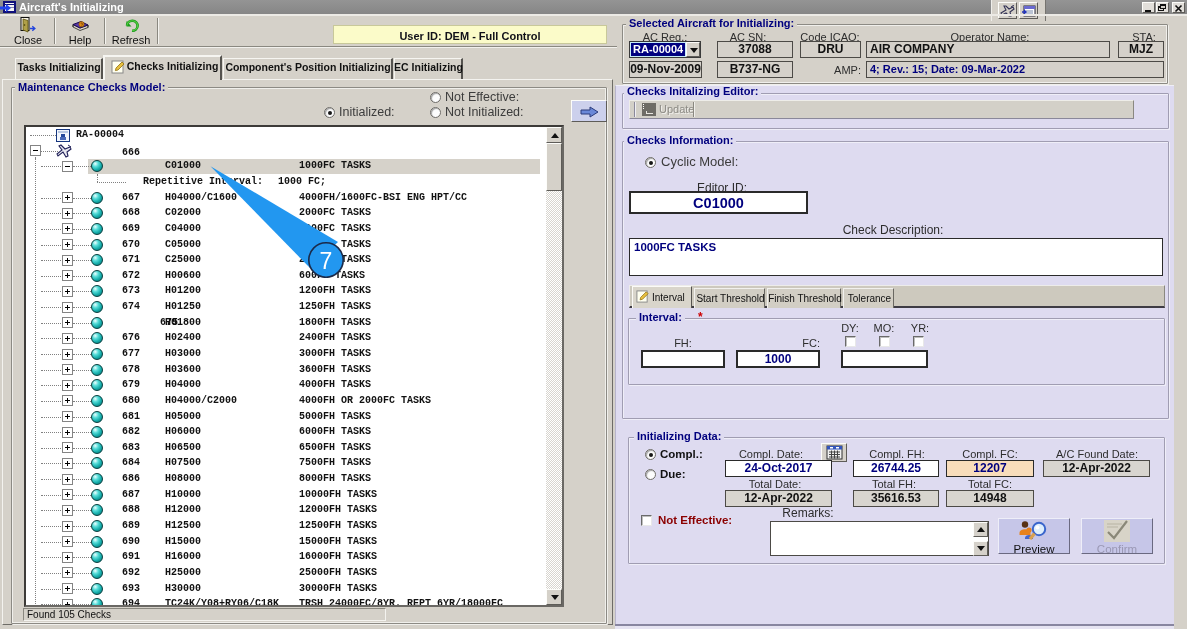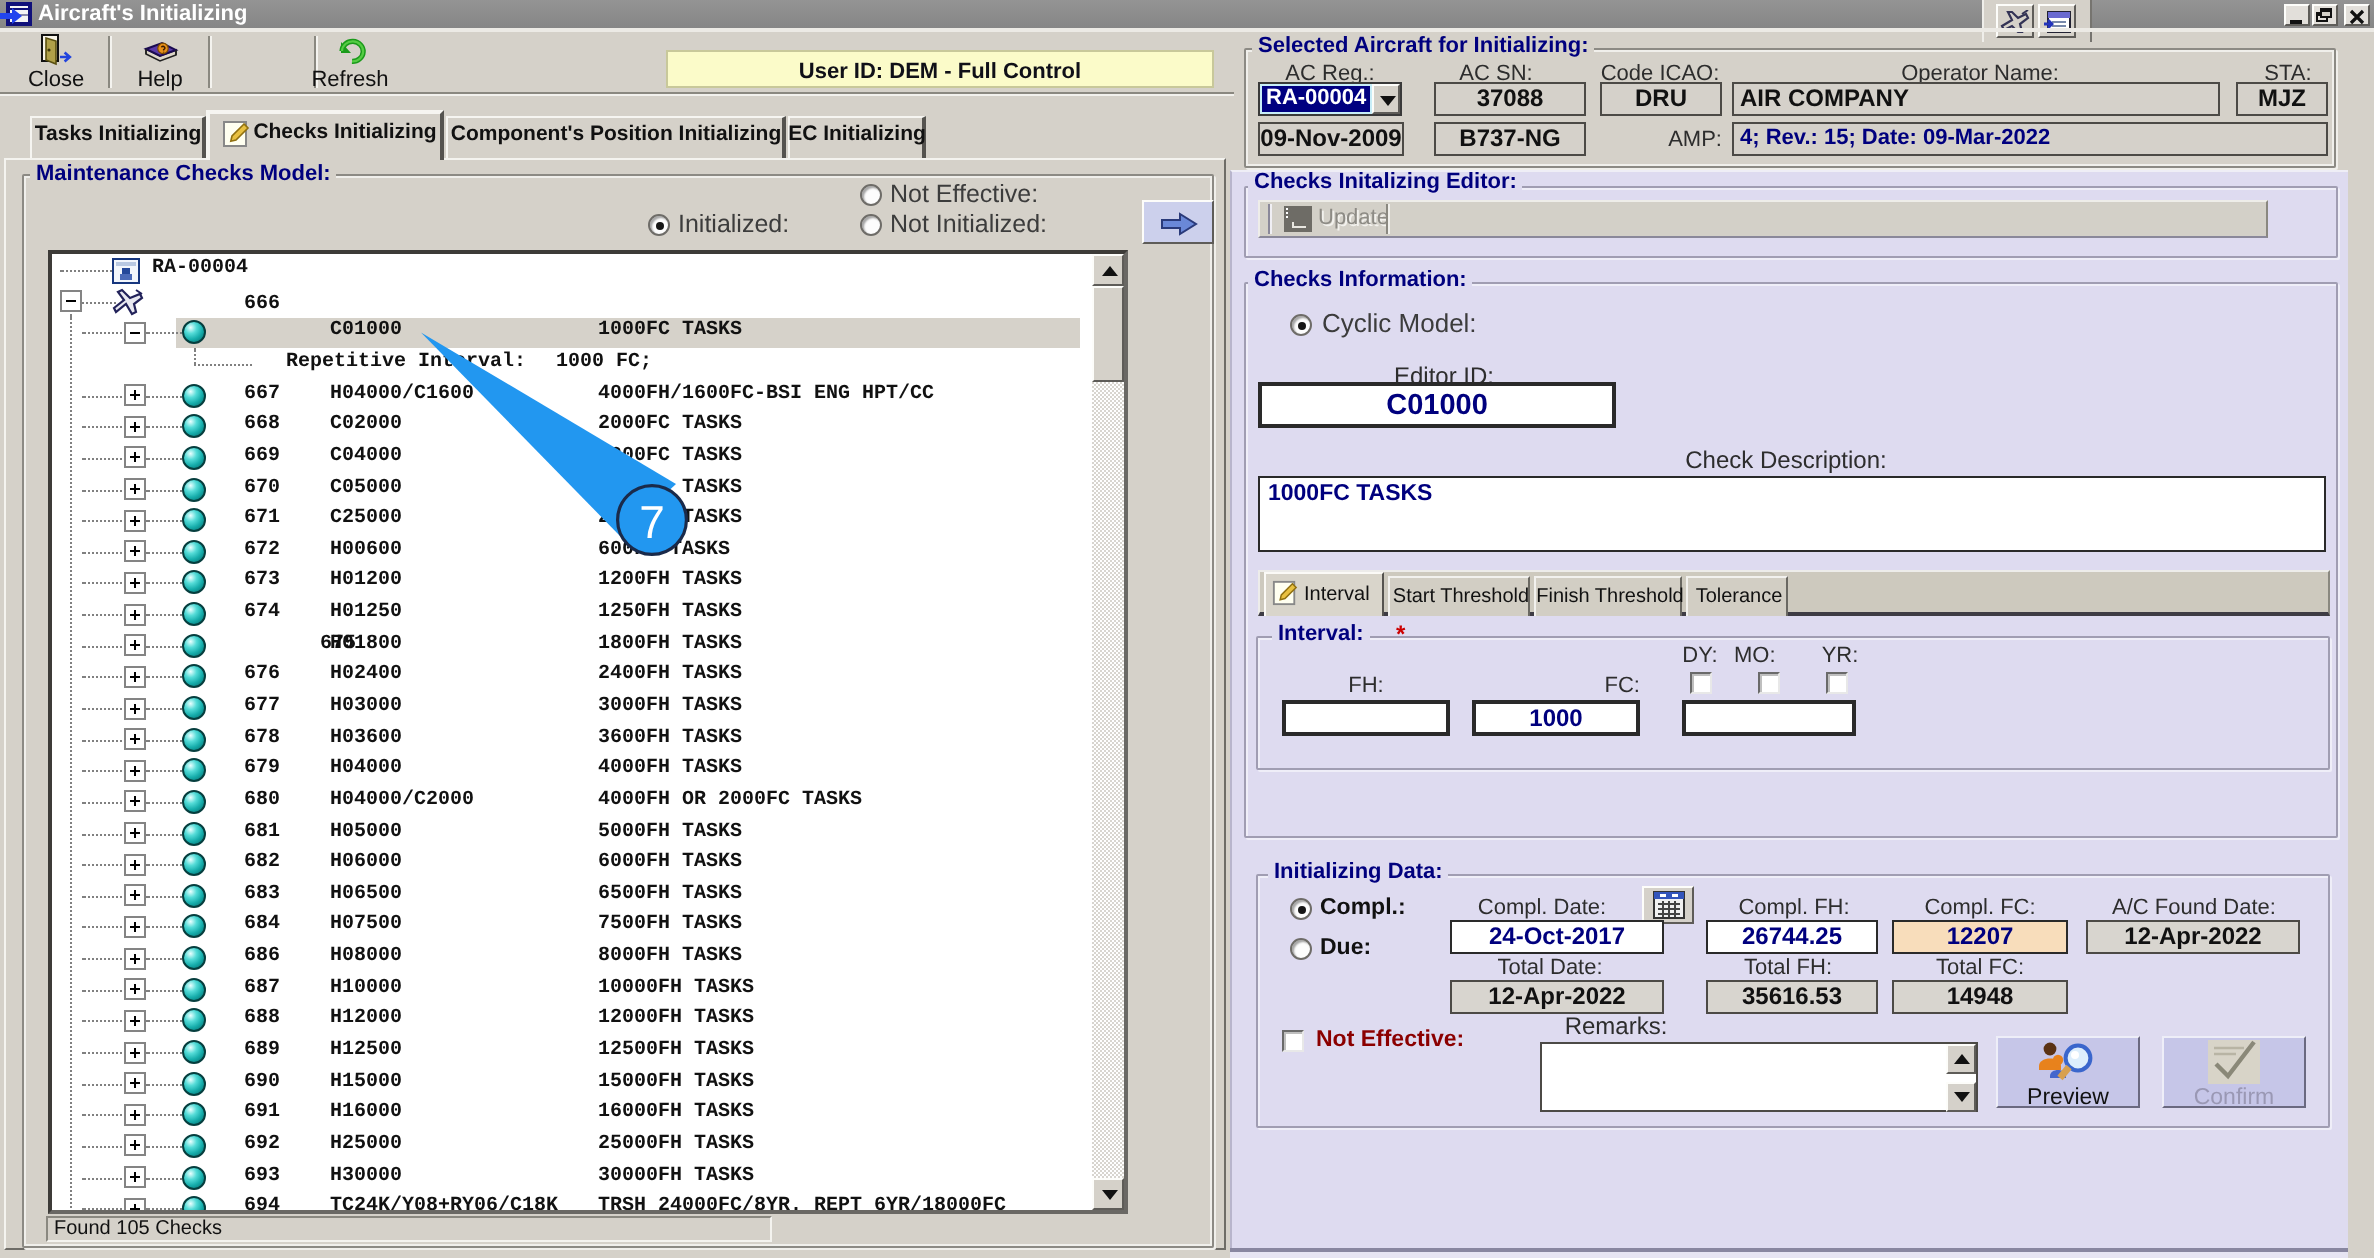--- a/index.html
+++ b/index.html
@@ -84,21 +84,21 @@
 <div class="abs" style="left:58px;top:17px;width:44px;height:28px;">
 <svg class="abs" style="left:13px;top:1px" width="19" height="15" viewBox="0 0 19 15">
  <path d="M2 9 L9 12.5 L17 9.5 L17 7 L9 10 L2 6.5 Z" fill="#ddd6c8" stroke="#222" stroke-width="0.8"></path>
  <path d="M2 6.5 L9 10 L17 7 L10 3.5 Z" fill="#5a3aa8" stroke="#1a0a50" stroke-width="1"></path>
  <path d="M2 6.5 L2 9 M17 7 L17 9.5" stroke="#222" stroke-width="0.8"></path>
  <circle cx="10.5" cy="6.2" r="2.6" fill="#e89018" stroke="#7a4a00" stroke-width="0.6"></circle>
  <path d="M9.7 5.6 q0.8 -1 1.6 0 q0.5 0.8 -0.5 1.2 l0 0.5 m0 0.6 l0 0.4" stroke="#3a1a00" stroke-width="0.7" fill="none"></path>
 </svg>
 <div class="abs" style="left:0;top:17px;width:44px;text-align:center;font-size:11px;color:#111;">Help</div>
 </div>
-<div class="abs" style="left:106px;top:17px;width:39px;height:28px;margin-left:44px;">
+<div class="abs" style="left:106px;top:17px;width:39px;height:28px;">
 <svg class="abs" style="left:18px;top:1px" width="16" height="15" viewBox="0 0 16 15">
  <path d="M3 7.5 A5.3 5 0 1 1 8 12.7" fill="none" stroke="#1a9a1a" stroke-width="2.6"></path>
  <path d="M2.5 3 L2.5 8.5 L7.5 8.5 Z" fill="#1a9a1a"></path>
  <path d="M3 7.5 A5.3 5 0 1 1 8 12.7" fill="none" stroke="#55cc44" stroke-width="1.1"></path>
 </svg>
 <div class="abs" style="left:0;top:17px;width:50px;text-align:center;font-size:11px;color:#111;">Refresh</div>
 </div>
 <div class="abs" style="left:333px;top:25px;width:274px;height:19px;background:#fbfbc9;border:1px solid #c8c89a;"></div>
 <div class="abs b" style="left:333px;top:30px;width:274px;text-align:center;font-size:11px;color:#101018;">User ID: DEM - Full Control</div>
 <div class="abs" style="left:2px;top:79px;width:611px;height:546px;background:#d5d1c9;border-top:1px solid #f4f3ef;border-left:1px solid #f4f3ef;border-right:1px solid #6e6c67;border-bottom:1px solid #6e6c67;"></div>
@@ -506,21 +506,21 @@
   </div>
 <div class="abs" style="left:843px;top:288px;width:51px;height:20px;background:#d2cec4;border-top:1px solid #f2f1ee;border-left:1px solid #f2f1ee;border-right:1px solid #6a6862;">
  <div class="abs" style="left:0;top:4px;width:51px;text-align:center;font-size:10px;color:#111;white-space:nowrap;">Tolerance</div>
   </div>
 <div class="grp" style="left:628px;top:318px;width:537px;height:67px;"></div>
 <div class="glab" style="left:636px;top:312px;background:#dedbf0;">Interval:</div>
 <div class="abs b" style="left:698px;top:310px;font-size:12px;color:#cc0000;">*</div>
 <div class="lbl" style="left:641px;top:337px;width:84px;text-align:center;">FH:</div>
 <div class="lbl" style="left:736px;top:337px;width:84px;text-align:right;">FC:</div>
 <div class="lbl" style="left:833px;top:322px;width:34px;text-align:center;">DY:</div>
-<div class="lbl" style="left:867px;top:322px;width:34px;text-align:left;">MO:</div>
+<div class="lbl" style="left:867px;top:322px;width:34px;text-align:center;">MO:</div>
 <div class="lbl" style="left:903px;top:322px;width:34px;text-align:center;">YR:</div>
 <div class="check" style="left:845px;top:336px;"></div>
 <div class="check" style="left:879px;top:336px;"></div>
 <div class="check" style="left:913px;top:336px;"></div>
 <div class="wfield" style="left:641px;top:350px;width:84px;height:18px;border-width:2px;"></div>
 <div class="wfield" style="left:736px;top:350px;width:84px;height:18px;line-height:14px;border-width:2px;">1000</div>
 <div class="wfield" style="left:841px;top:350px;width:87px;height:18px;border-width:2px;"></div>
 <div class="grp" style="left:628px;top:437px;width:537px;height:127px;"></div>
 <div class="glab" style="left:634px;top:431px;background:#dedbf0;">Initializing Data:</div>
 <div class="radio" style="left:645px;top:449px;">

